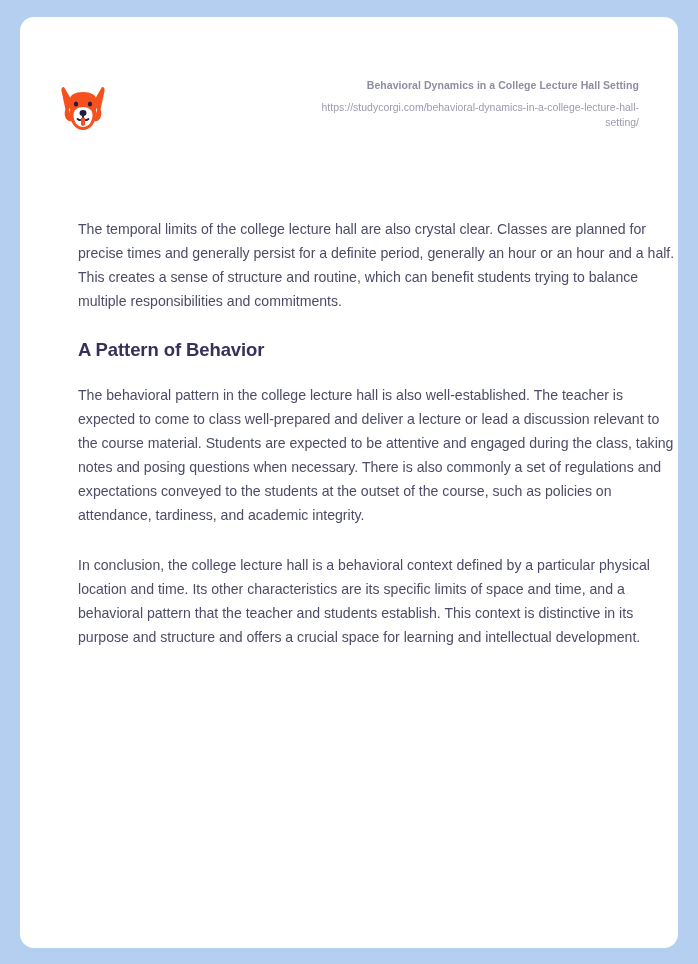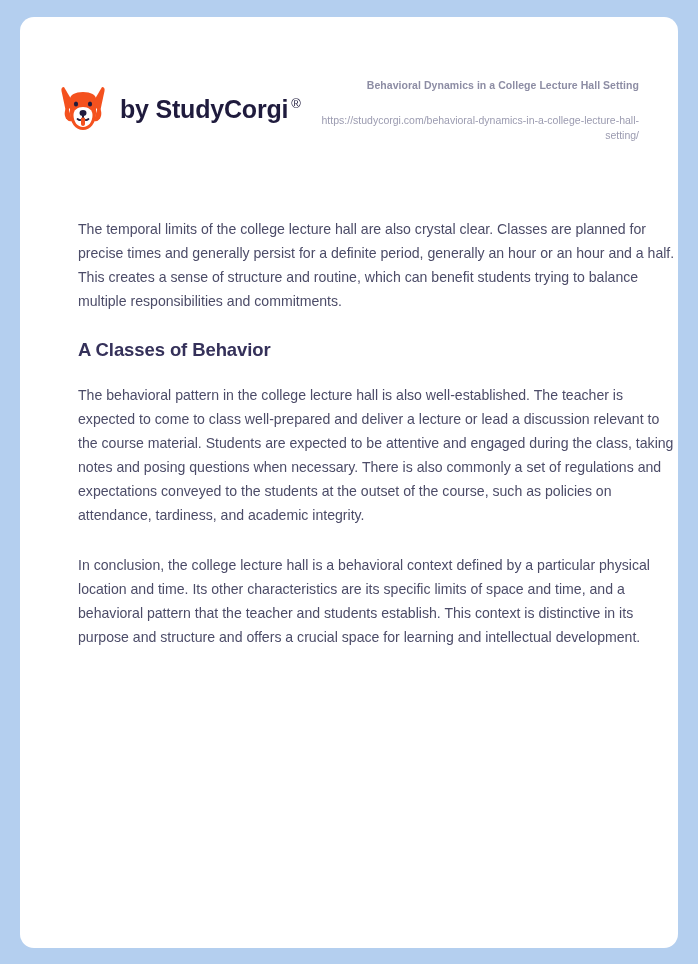--- a/index.html
+++ b/index.html
@@ -69,21 +69,21 @@
     font-size: 10.5px;
     font-weight: bold;
     color: #8d8da4;
     line-height: 1.45;
     letter-spacing: 0.05px;
   }
   .doc-meta-url {
     font-size: 10.5px;
     color: #9b9bb0;
     line-height: 1.45;
-    margin-top: 20px;
+    margin-top: 7px;
     word-break: break-word;
   }
   .doc-body {
     position: absolute;
     left: 58px;
     top: 176px;
     width: 598px;
     margin-top: 24px;
   }
   .doc-body p {
@@ -118,36 +118,33 @@
         <path d="M18 44 C13 48 10 56 12 64 C14 72 20 76 26 74 Z" fill="#f4511e"></path>
         <path d="M78 44 C83 48 86 56 84 64 C82 72 76 76 70 74 Z" fill="#f4511e"></path>
         <path d="M29 62 C29 52 37 46 48 46 C59 46 67 52 67 62 C67 76 59 86 48 86 C37 86 29 76 29 62 Z" fill="#ffffff"></path>
         <ellipse cx="34" cy="40" rx="4.2" ry="5" fill="#1f1b3d"></ellipse>
         <ellipse cx="62" cy="40" rx="4.2" ry="5" fill="#1f1b3d"></ellipse>
         <ellipse cx="48" cy="58" rx="7" ry="6" fill="#1f1b3d"></ellipse>
         <path d="M48 64 C48 72 42 74 37 70" stroke="#1f1b3d" stroke-width="3.4" fill="none" stroke-linecap="round"></path>
         <path d="M48 64 C48 72 54 74 59 70" stroke="#1f1b3d" stroke-width="3.4" fill="none" stroke-linecap="round"></path>
         <path d="M44 70 C44 66 52 66 52 70 L52 80 C52 85 44 85 44 80 Z" fill="#f4511e"></path>
       </svg>
-      <div class="brand-word">
-        <span>by StudyCorgi</span><span class="brand-reg">®</span>
-      </div>
     </div>
 
     <div class="doc-meta">
       <div class="doc-meta-title">Behavioral Dynamics in a College Lecture Hall Setting</div>
       <div class="doc-meta-url">https://studycorgi.com/behavioral-dynamics-in-a-college-lecture-hall-setting/</div>
     </div>
 
   </div>
 
   <div class="doc-body">
 
     <p>The temporal limits of the college lecture hall are also crystal clear. Classes are planned for precise times and generally persist for a definite period, generally an hour or an hour and a half. This creates a sense of structure and routine, which can benefit students trying to balance multiple responsibilities and commitments.</p>
 
-    <h2 class="sec-gap">A Classes of Behavior</h2>
+    <h2 class="sec-gap">A Pattern of Behavior</h2>
     <p>The behavioral pattern in the college lecture hall is also well-established. The teacher is expected to come to class well-prepared and deliver a lecture or lead a discussion relevant to the course material. Students are expected to be attentive and engaged during the class, taking notes and posing questions when necessary. There is also commonly a set of regulations and expectations conveyed to the students at the outset of the course, such as policies on attendance, tardiness, and academic integrity.</p>
 
     <p>In conclusion, the college lecture hall is a behavioral context defined by a particular physical location and time. Its other characteristics are its specific limits of space and time, and a behavioral pattern that the teacher and students establish. This context is distinctive in its purpose and structure and offers a crucial space for learning and intellectual development.</p>
 
   </div>
 
 </div>
 
 </body></html>

